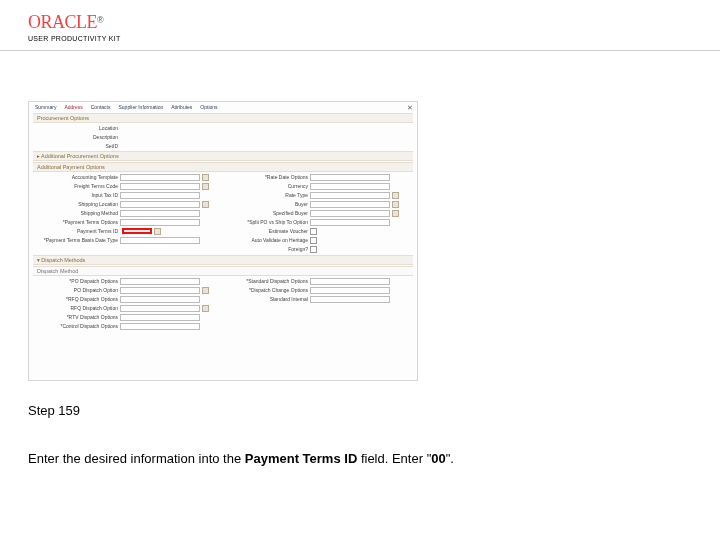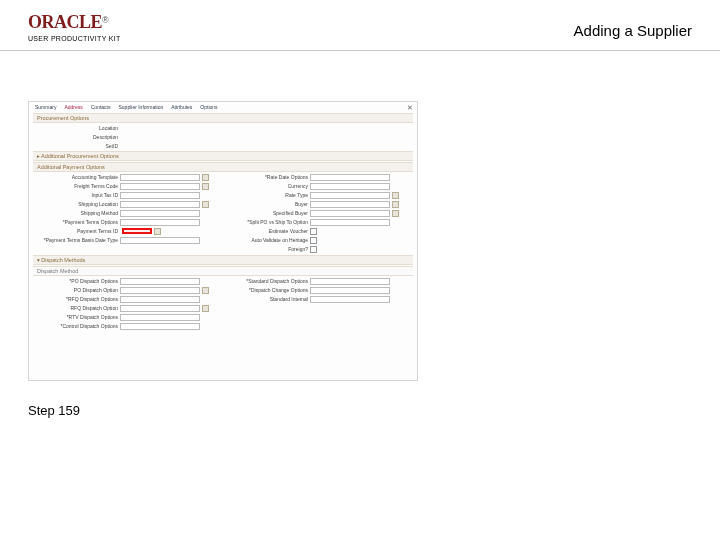--- a/index.html
+++ b/index.html
@@ -16,22 +16,22 @@
     display: flex;
     align-items: flex-start;
     justify-content: space-between;
     padding: 12px 28px 8px 28px;
     border-bottom: 1px solid #ccc;
   }
   .logo-block { display: flex; flex-direction: column; }
   .oracle-logo {
     font-family: Georgia, serif;
     font-size: 18px;
-    color: #7f1d1d;
-    font-weight: bold;
+    color: #ef4444;
+    font-weight: normal;
     letter-spacing: -0.5px;
   }
   .oracle-tm { font-size: 9px; vertical-align: super; color: #555; }
   .upk {
     font-size: 7px;
     letter-spacing: 0.3px;
     color: #000;
     margin-top: 2px;
     font-family: Arial, sans-serif;
   }
@@ -123,21 +123,20 @@
 </head>
 <body>
 
 <div class="header">
   <div class="logo-block">
     <div>
       <span class="oracle-logo">ORACLE</span><span class="oracle-tm">®</span>
     </div>
     <div class="upk">USER PRODUCTIVITY KIT</div>
   </div>
-  <div class="page-title">Adding a Supplier</div>
 </div>
 
 <div class="content">
   <div class="screenshot">
     <div class="ss-close">✕</div>
     <div class="ss-inner">
       <div class="ss-tabs">
         <span>Summary</span>
         <span>Address</span>
         <span>Contacts</span>
@@ -284,14 +283,17 @@
               <div class="ss-label">Standard Internal</div>
               <div class="ss-field"></div>
             </div>
           </div>
       </div>
     </div>
   </div>
 
   <div class="instructions">
     <div class="step-label">Step 159</div>
+    <div>
+      <span>Enter the desired information into the </span><b>Payment Terms ID</b><span> field. Enter "</span><b>00</b><span>".</span>
+    </div>
   </div>
 </div>
 
 </body></html>

